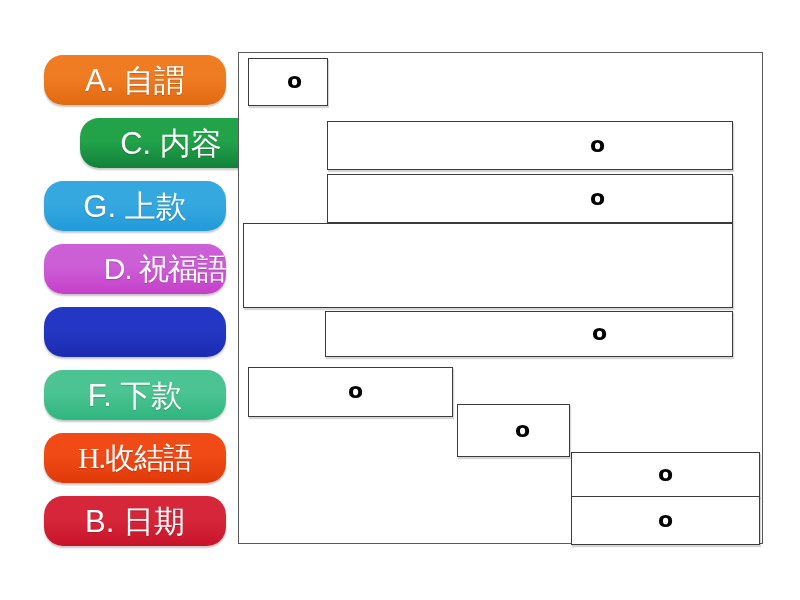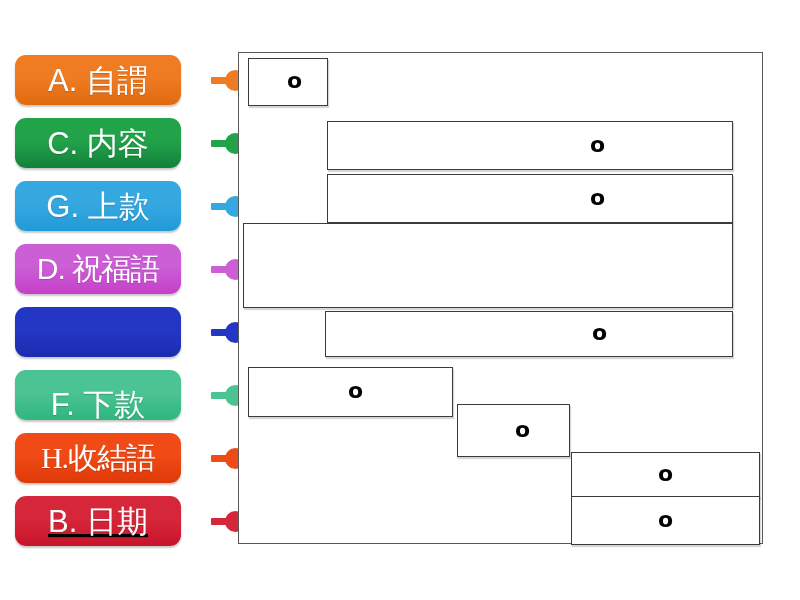--- a/index.html
+++ b/index.html
@@ -15,24 +15,24 @@
   }
   #stage {
     position: relative;
     width: 800px;
     height: 600px;
   }
 
   
   .legend-item {
     position: absolute;
-    left: 15px;
-    width: 166px;
+    left: 44px;
+    width: 182px;
     height: 50px;
-    border-radius: 11px;
+    border-radius: 19px;
     box-sizing: border-box;
     display: flex;
     align-items: center;
     justify-content: center;
     box-shadow: 0 2px 2px rgba(0,0,0,0.22);
   }
   .legend-label {
     color: #ffffff;
     font-size: 31px;
     line-height: 1;
@@ -105,62 +105,62 @@
 <div id="stage">
 
   <div id="legend">
       <div class="legend-item" style="top: 55px; background: linear-gradient(rgb(239, 123, 34) 0%, rgb(239, 123, 34) 45%, rgb(224, 106, 16) 100%);">
         <span class="legend-label">A. 自謂</span>
         <div class="connector">
           <div class="stem" style="background: rgb(239, 123, 34);"></div>
           <div class="dot" style="background: rgb(239, 123, 34);"></div>
         </div>
       </div>
-      <div class="legend-item" style="top: 118px; background: linear-gradient(rgb(34, 163, 74) 0%, rgb(34, 163, 74) 45%, rgb(18, 129, 58) 100%);">
+      <div class="legend-item" style="top: 118px; background: linear-gradient(rgb(34, 163, 74) 0%, rgb(34, 163, 74) 45%, rgb(18, 129, 58) 100%); margin-left: 36px;">
         <span class="legend-label">C. 内容</span>
         <div class="connector">
           <div class="stem" style="background: rgb(34, 163, 74);"></div>
           <div class="dot" style="background: rgb(34, 163, 74);"></div>
         </div>
       </div>
       <div class="legend-item" style="top: 181px; background: linear-gradient(rgb(54, 168, 224) 0%, rgb(54, 168, 224) 45%, rgb(33, 154, 216) 100%);">
         <span class="legend-label">G. 上款</span>
         <div class="connector">
           <div class="stem" style="background: rgb(54, 168, 224);"></div>
           <div class="dot" style="background: rgb(54, 168, 224);"></div>
         </div>
       </div>
-      <div class="legend-item tight" style="top: 244px; background: linear-gradient(rgb(204, 94, 214) 0%, rgb(204, 94, 214) 45%, rgb(197, 63, 201) 100%);">
+      <div class="legend-item tight" style="top: 244px; background: linear-gradient(rgb(204, 94, 214) 0%, rgb(204, 94, 214) 45%, rgb(197, 63, 201) 100%); justify-content: flex-end;">
         <span class="legend-label tight">D. 祝福語</span>
         <div class="connector">
           <div class="stem" style="background: rgb(204, 94, 214);"></div>
           <div class="dot" style="background: rgb(204, 94, 214);"></div>
         </div>
       </div>
       <div class="legend-item tight" style="top: 307px; background: linear-gradient(rgb(36, 55, 196) 0%, rgb(36, 55, 196) 45%, rgb(28, 43, 176) 100%);">
         <div class="connector">
           <div class="stem" style="background: rgb(36, 55, 196);"></div>
           <div class="dot" style="background: rgb(36, 55, 196);"></div>
         </div>
       </div>
-      <div class="legend-item" style="top: 370px; background: linear-gradient(rgb(76, 195, 146) 0%, rgb(76, 195, 146) 45%, rgb(47, 182, 127) 100%); align-items: flex-end;">
+      <div class="legend-item" style="top: 370px; background: linear-gradient(rgb(76, 195, 146) 0%, rgb(76, 195, 146) 45%, rgb(47, 182, 127) 100%);">
         <span class="legend-label">F. 下款</span>
         <div class="connector">
           <div class="stem" style="background: rgb(76, 195, 146);"></div>
           <div class="dot" style="background: rgb(76, 195, 146);"></div>
         </div>
       </div>
       <div class="legend-item tight" style="top: 433px; background: linear-gradient(rgb(240, 74, 22) 0%, rgb(240, 74, 22) 45%, rgb(222, 58, 8) 100%); font-family: Liberation Serif, serif;">
         <span class="legend-label tight">H.收結語</span>
         <div class="connector">
           <div class="stem" style="background: rgb(240, 74, 22);"></div>
           <div class="dot" style="background: rgb(240, 74, 22);"></div>
         </div>
       </div>
-      <div class="legend-item" style="top: 496px; background: linear-gradient(rgb(214, 39, 58) 0%, rgb(214, 39, 58) 45%, rgb(200, 19, 42) 100%); text-decoration: underline;">
+      <div class="legend-item" style="top: 496px; background: linear-gradient(rgb(214, 39, 58) 0%, rgb(214, 39, 58) 45%, rgb(200, 19, 42) 100%);">
         <span class="legend-label">B. 日期</span>
         <div class="connector">
           <div class="stem" style="background: rgb(214, 39, 58);"></div>
           <div class="dot" style="background: rgb(214, 39, 58);"></div>
         </div>
       </div>
     </div>
 
   <div id="panel">
       <div class="slot" style="left: 9px; top: 5px; width: 80px; height: 48px;">

